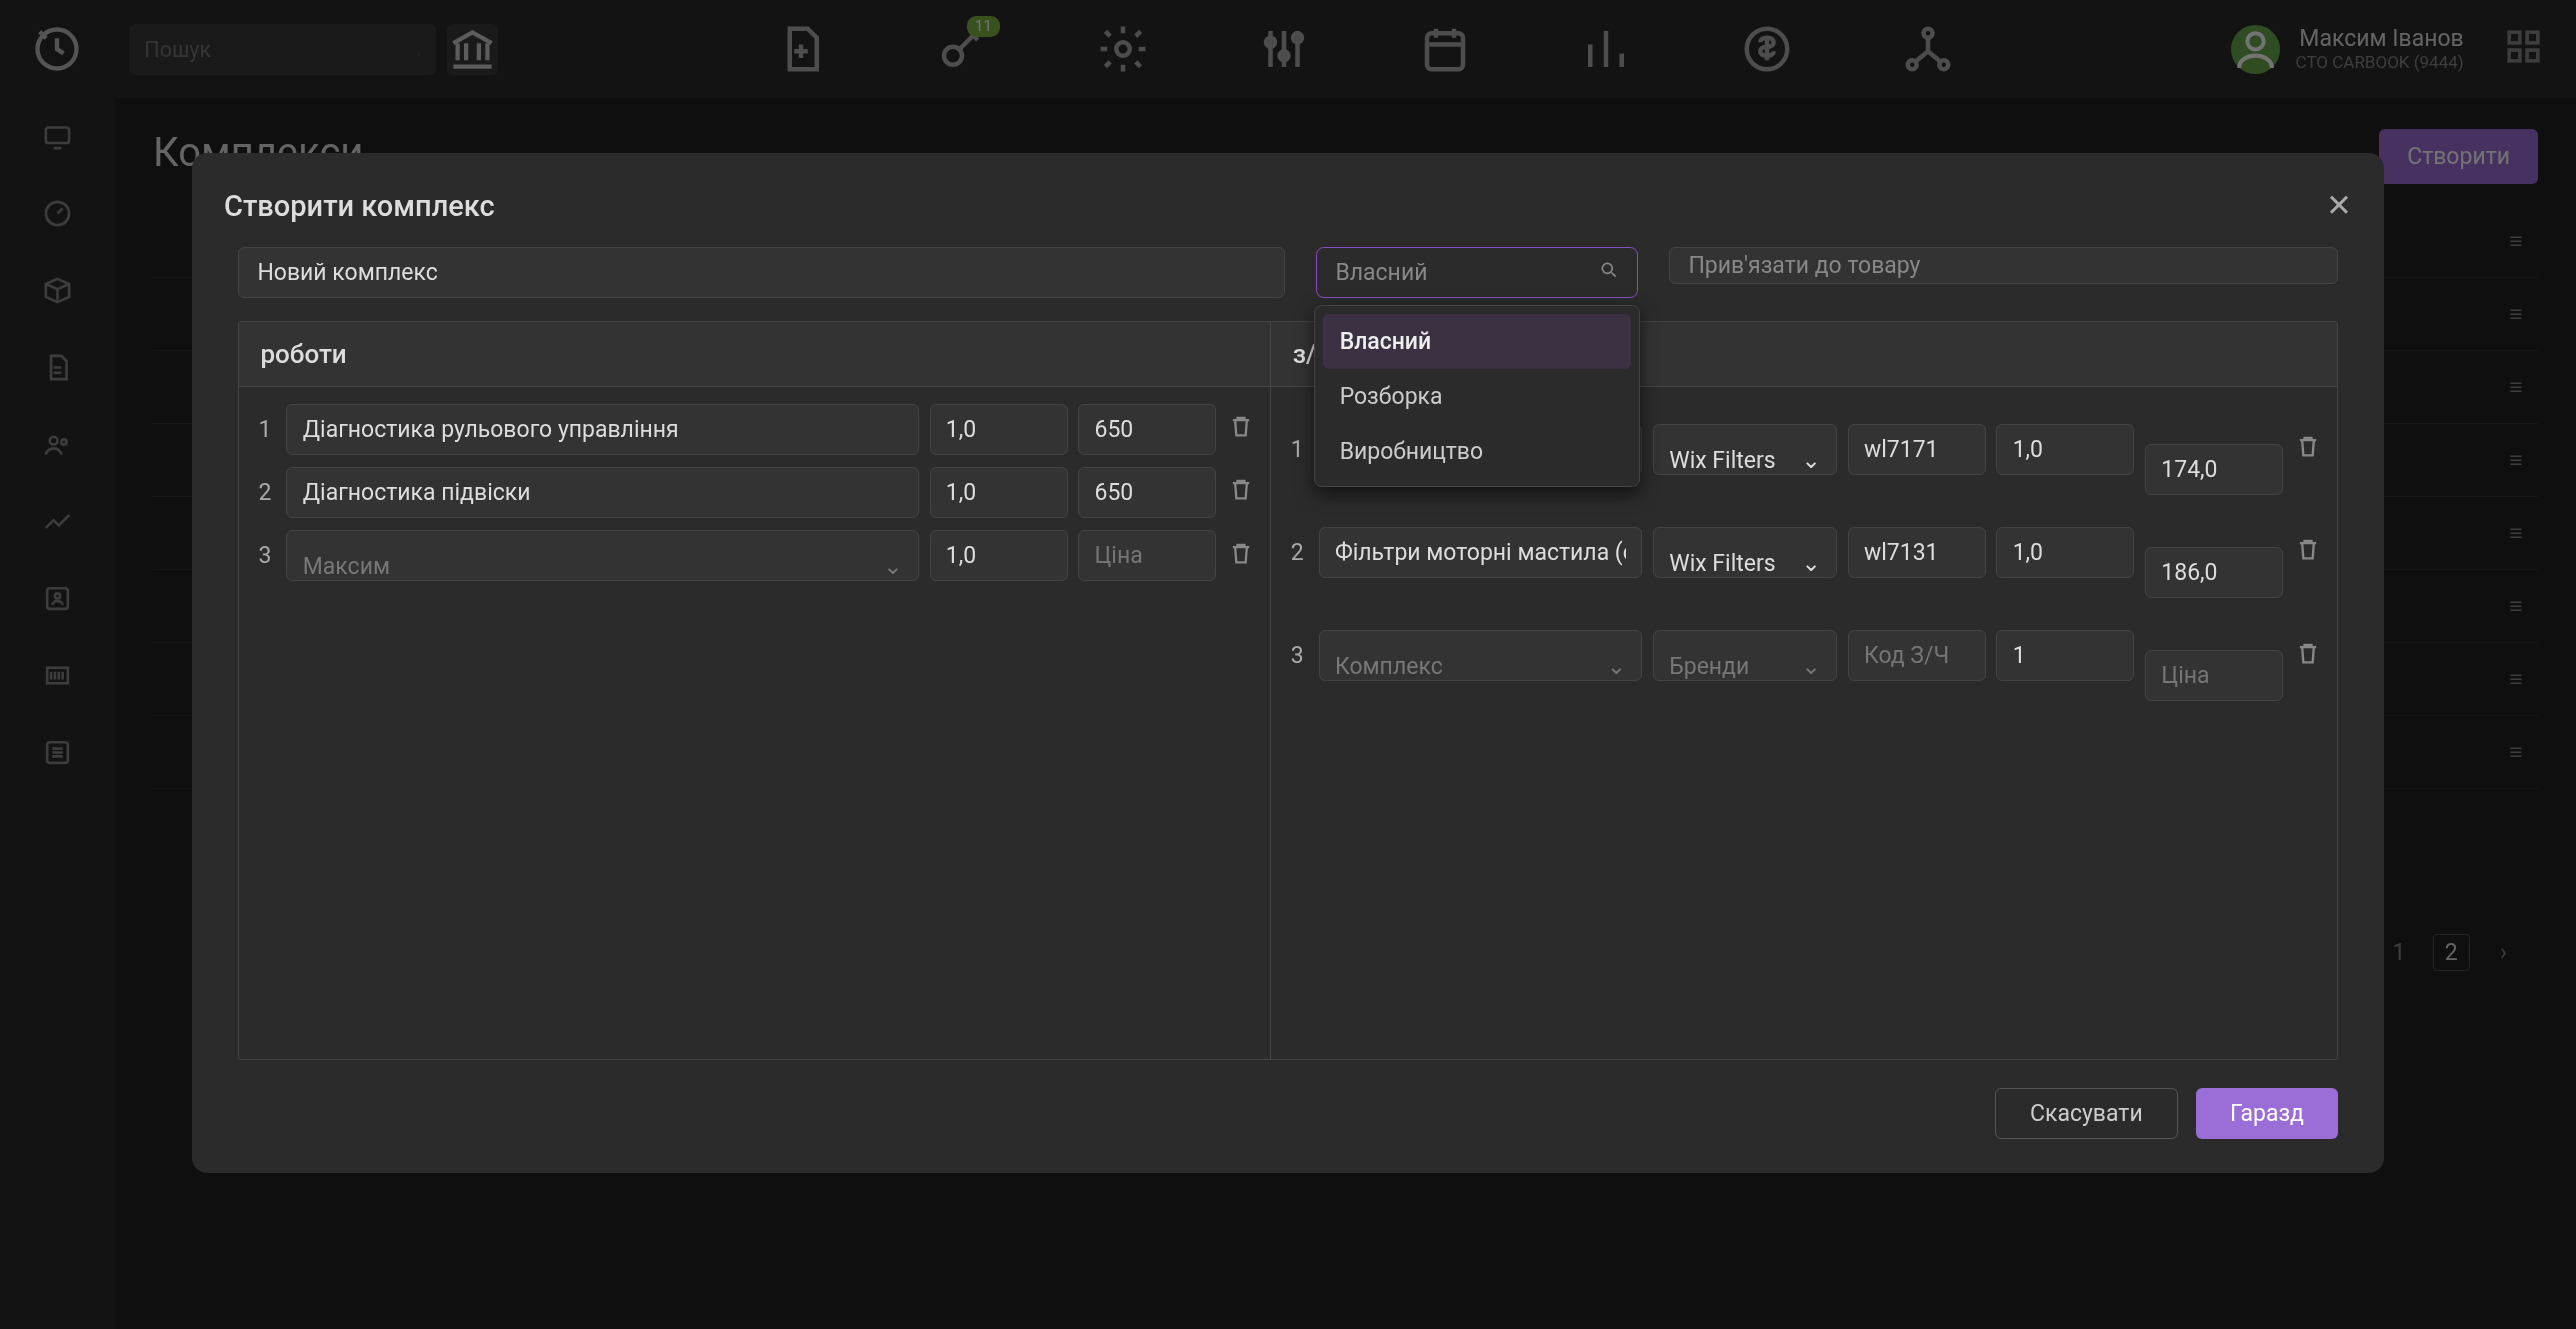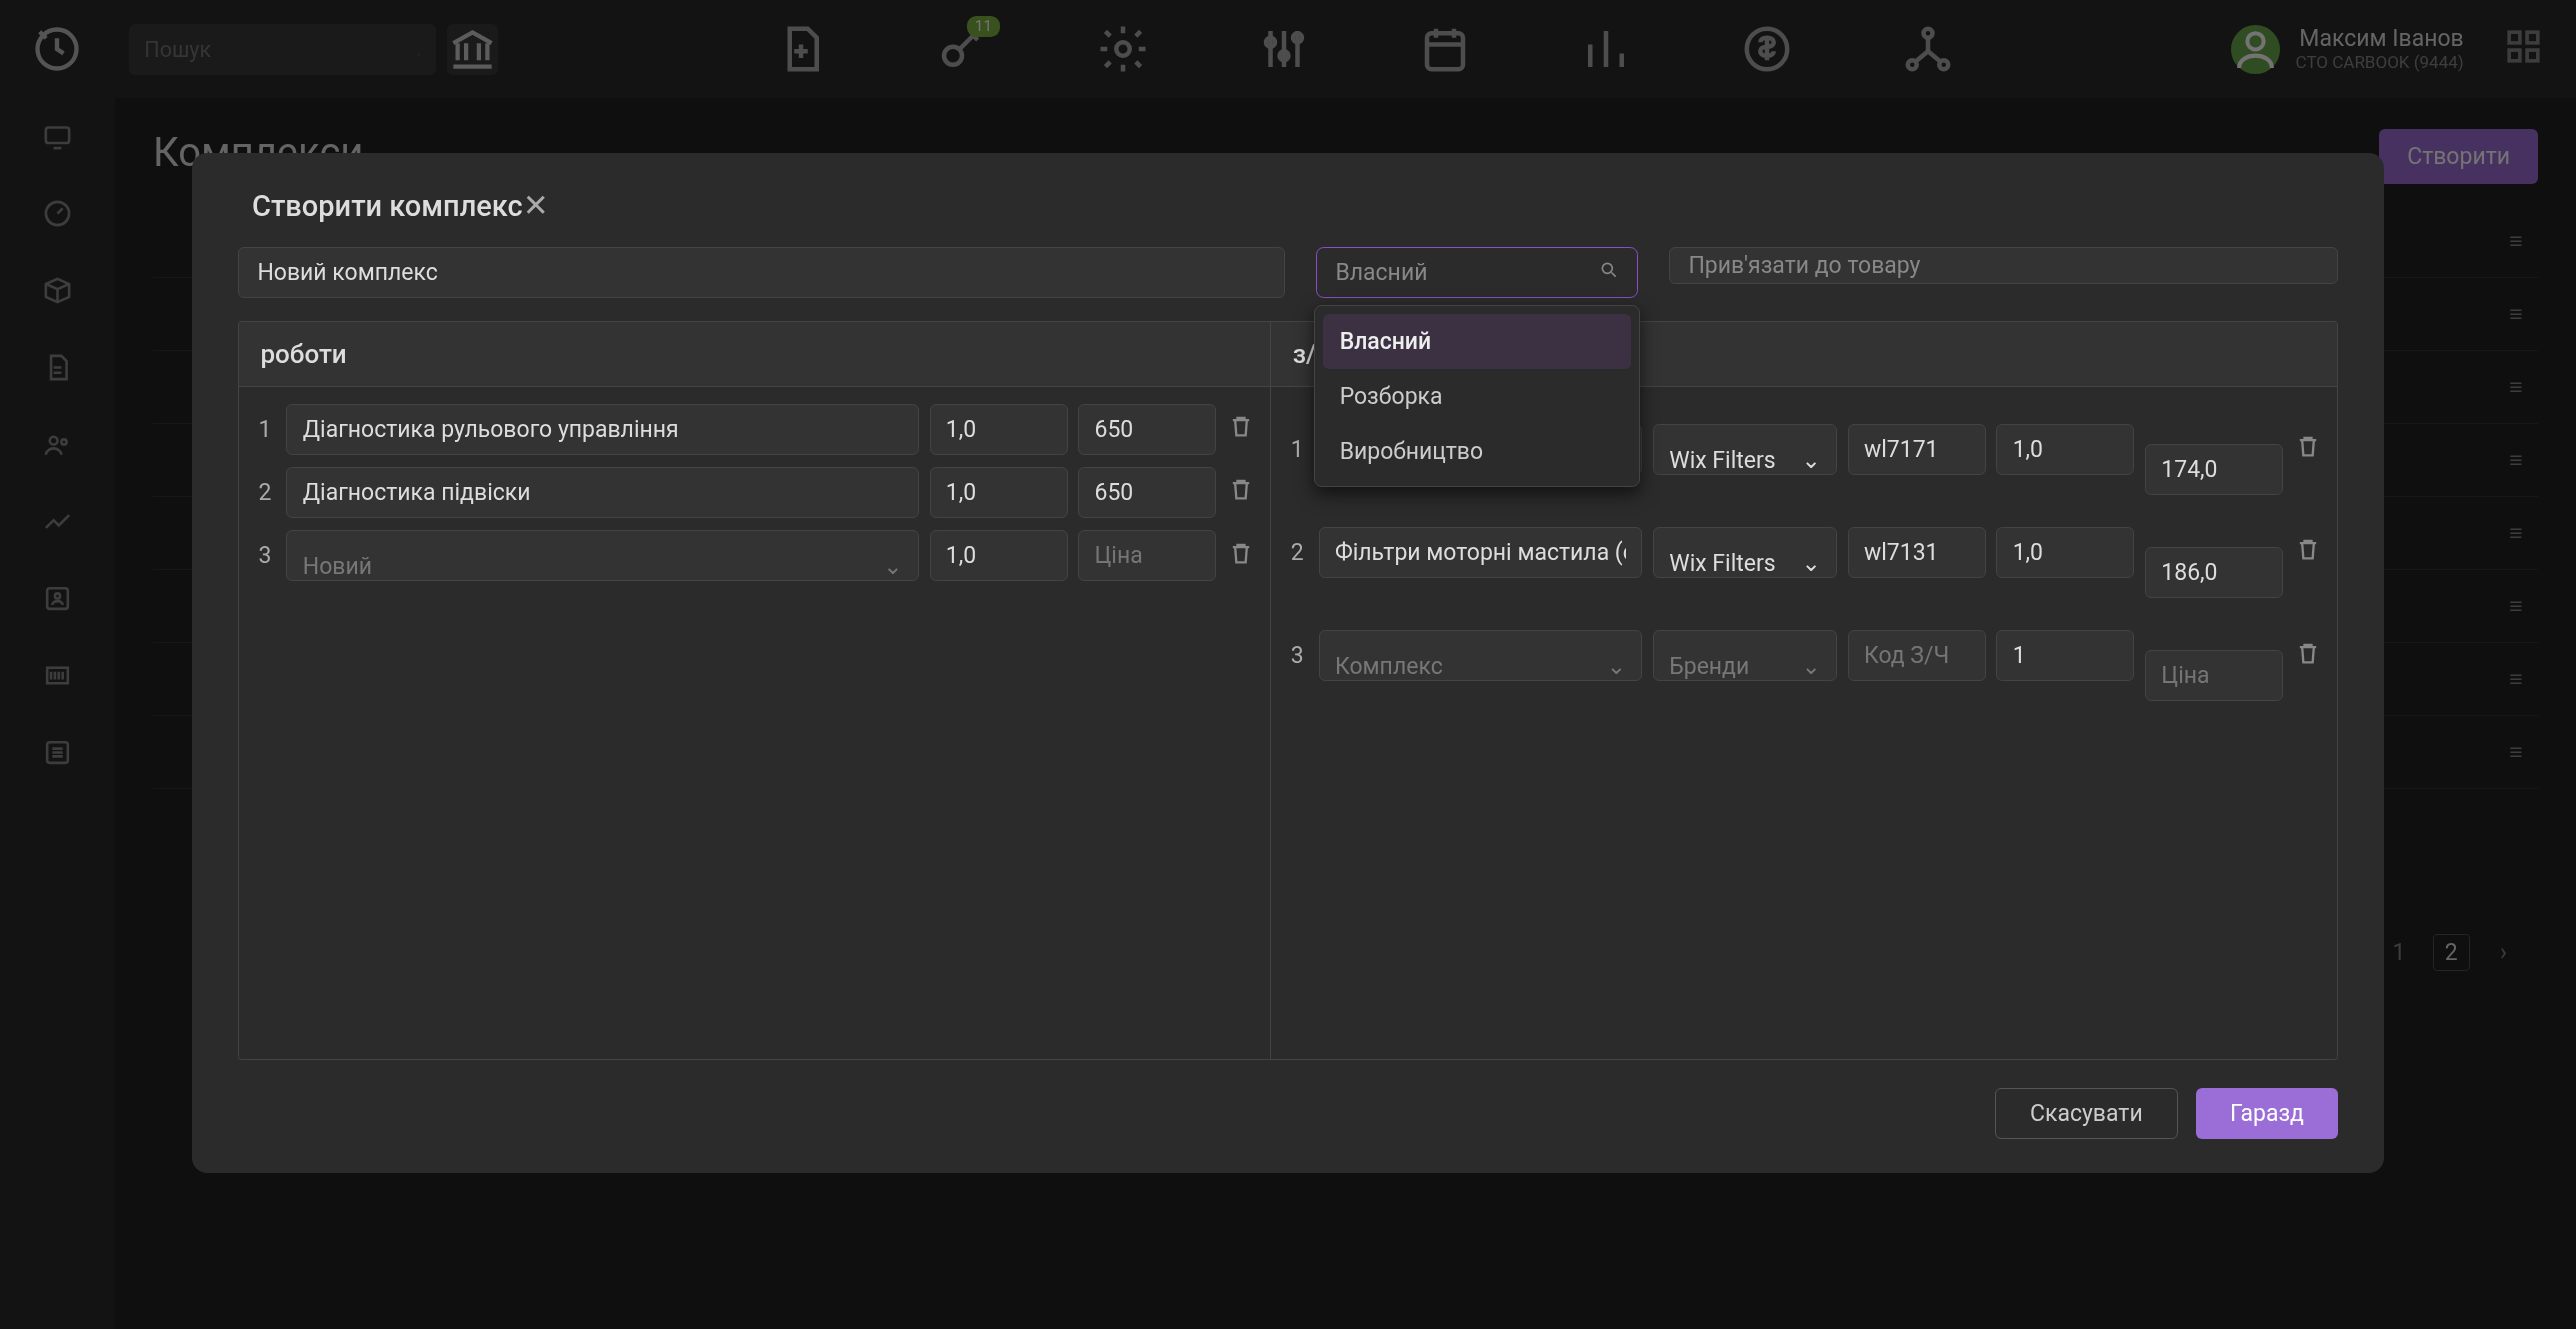--- a/index.html
+++ b/index.html
@@ -34,21 +34,21 @@
   .row-handle { color:#888; font-size:23px; }
   .pager { position:absolute; top:836px; right:54px; display:flex; align-items:center; gap:15.3px; color:#888; font-size:23px; }
   .pager .pg { width:37px; height:37px; display:flex; align-items:center; justify-content:center; border-radius:4.6px; }
   .pager .pg.active { border:0.8px solid #555; color:#ddd; }
 
   
   .overlay { position: absolute; inset: 0; background: rgba(0,0,0,0.55); }
 
   
   .modal { position: absolute; top: 153px; left: 192px; right: 192px; height: 1020px; background: #2b2b2b; border-radius: 15.3px; display:flex; flex-direction:column; }
-  .modal-header { padding: 34px 60px 23px; display:flex; align-items:center; }
+  .modal-header { padding: 34px 32px 23px; display:flex; justify-content:space-between; align-items:center; }
   .modal-header h2 { color: #ddd; font-size: 29px; font-weight: 500; }
   .close-x { color: #aaa; font-size: 31px; cursor:pointer; }
 
   .modal-top-row { display:flex; gap: 31px; padding: 0 46px 23px; }
   .txt-input { flex: 1; background: #333; border: 0.8px solid #444; border-radius: 6.1px; height: 51px; padding: 0 18.4px; color: #ddd; font-size: 23px; outline:none; }
   .sel-input { background: #2b2b2b; border: 1.5px solid #8a4fc7; border-radius: 7.7px; height: 51px; width: 322px; padding: 0 18.4px; color: #888; font-size: 23px; display:flex; align-items:center; justify-content:space-between; position:relative; }
   .sel-icon { color:#888; }
   .bind-input { flex: 1; background: #333; border: 0.8px solid #444; border-radius: 6.1px; height: 37px; padding: 0 18.4px; color: #888; font-size: 23px; display:flex; align-items:center; }
 
   
@@ -325,21 +325,21 @@
           <input class="cell lw-name" value="Діагностика підвіски" style="">
           <input class="cell lw-qty" value="1,0" style="">
           <input class="cell lw-price" value="650" style="">
           <span class="del"><svg viewBox="0 0 24 24" width="21.5" height="21.5" fill="none" stroke="#888" stroke-width="2">
                 <path d="M5 7h14M9 7V5h6v2M7 7l1 13h8l1-13"></path>
               </svg></span>
         </div>
         <div class="trow">
           <span class="rn">3</span>
           <div class="cell lw-name cell-sel placeholder">
-              <span>Новий</span>
+              <span>Максим</span>
               <span>⌄</span>
             </div>
           <input class="cell lw-qty" value="1,0" style="">
           <input class="cell lw-price placeholder" placeholder="Ціна" style="">
           <span class="del"><svg viewBox="0 0 24 24" width="21.5" height="21.5" fill="none" stroke="#888" stroke-width="2">
                 <path d="M5 7h14M9 7V5h6v2M7 7l1 13h8l1-13"></path>
               </svg></span>
         </div>
       </div>
     </div>

